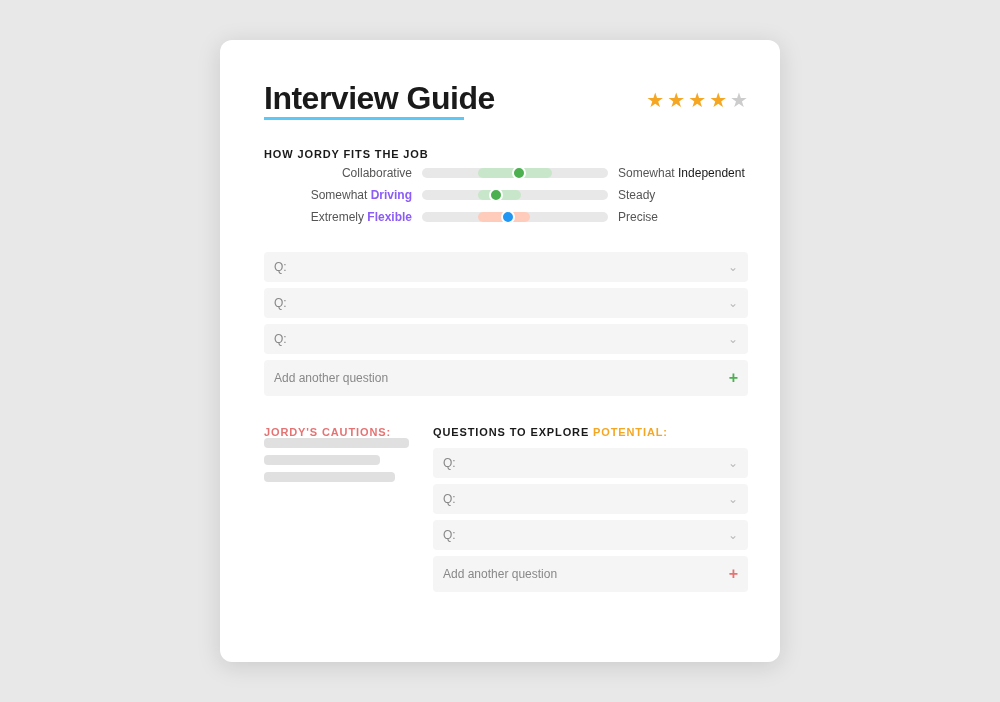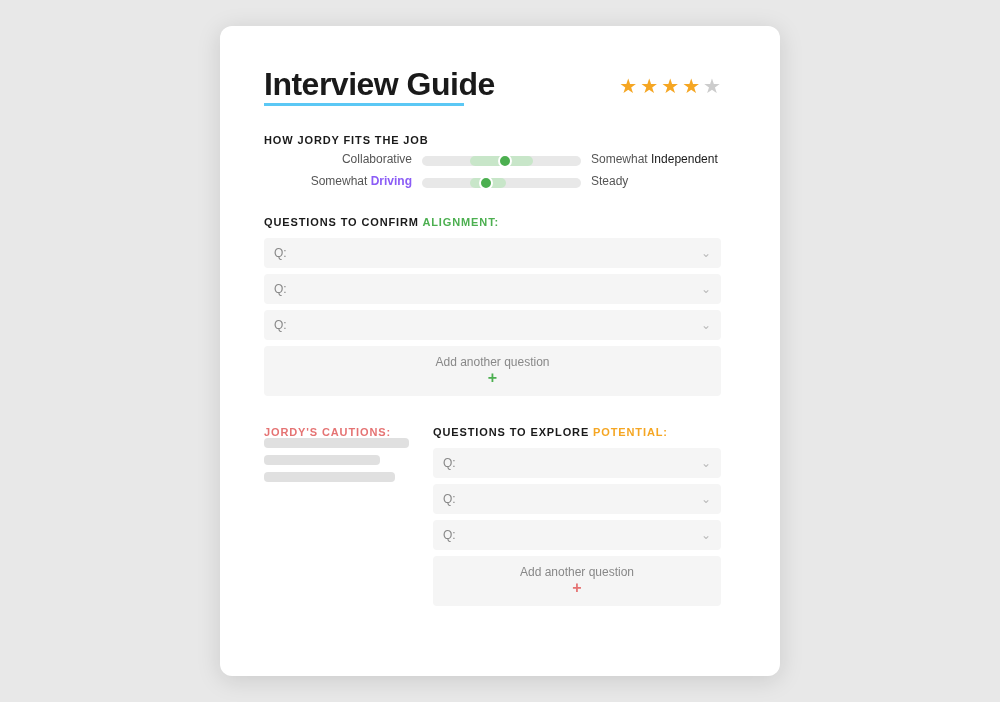--- a/index.html
+++ b/index.html
@@ -9,21 +9,21 @@
       justify-content: center;
       align-items: center;
       min-height: 100vh;
       font-family: -apple-system, BlinkMacSystemFont, 'Segoe UI', Arial, sans-serif;
     }
     .card {
       background: #fff;
       border-radius: 12px;
       box-shadow: 0 4px 24px rgba(0,0,0,0.13);
       width: 560px;
-      padding: 40px 59px 40px 44px;
+      padding: 40px 32px 40px 44px;
     }
     .header-row {
       display: flex;
       align-items: flex-start;
       justify-content: space-between;
       margin-bottom: 6px;
     }
     .title {
       font-size: 32px;
       font-weight: 800;
@@ -52,21 +52,21 @@
       font-weight: 700;
       letter-spacing: 0.08em;
       color: #1a1a1a;
       margin-bottom: 6px;
     }
 
     
     .traits-section { margin-bottom: 28px; }
     .trait-row {
       display: flex;
-      align-items: flex-end;
+      align-items: center;
       margin-bottom: 8px;
       gap: 10px;
     }
     .trait-label {
       width: 148px;
       text-align: right;
       font-size: 12px;
       color: #555;
       flex-shrink: 0;
     }
@@ -165,21 +165,20 @@
 
     .add-question-btn {
       display: flex;
       align-items: center;
       justify-content: space-between;
       background: #f5f5f5;
       border-radius: 4px;
       padding: 9px 10px;
       cursor: pointer;
       margin-top: 4px;
-      flex-direction: column;
     }
     .add-question-text {
       font-size: 12px;
       color: #888;
     }
     .add-icon-green { color: #4caf50; font-size: 16px; font-weight: 700; }
     .add-icon-red { color: #e57373; font-size: 16px; font-weight: 700; }
   </style>
 </head>
 <body>
@@ -211,27 +210,32 @@
         <div class="trait-result">Somewhat <b>Independent</b></div>
       </div>
       <div class="trait-row">
         <div class="trait-label">Somewhat <b>Driving</b></div>
         <div class="trait-bar-container">
           <div class="trait-bar-fill" style="left: 30%; width: 23%; background: rgb(200, 230, 201);"></div>
           <div class="trait-dot" style="left: 40%; background: rgb(76, 175, 80);"></div>
         </div>
         <div class="trait-result">Steady</div>
       </div>
+      <div class="trait-row">
+        <div class="trait-label">Extremely <b>Flexible</b></div>
+        <div class="trait-bar-container">
+          <div class="trait-bar-fill" style="left: 30%; width: 28%; background: rgb(255, 204, 188);"></div>
+          <div class="trait-dot" style="left: 46%; background: rgb(33, 150, 243);"></div>
+        </div>
+        <div class="trait-result">Precise</div>
+      </div>
     </div>
 
   <div class="two-col">
     <div class="right-col">
-      <div class="questions-label">
-        <span>QUESTIONS TO CONFIRM </span><span class="green">ALIGNMENT:</span>
-      </div>
       <div id="alignment-questions">
           <div class="question-dropdown">
             <span class="question-q">Q:</span>
             <span class="chevron">⌄</span>
           </div>
           <div class="question-dropdown">
             <span class="question-q">Q:</span>
             <span class="chevron">⌄</span>
           </div>
           <div class="question-dropdown">

